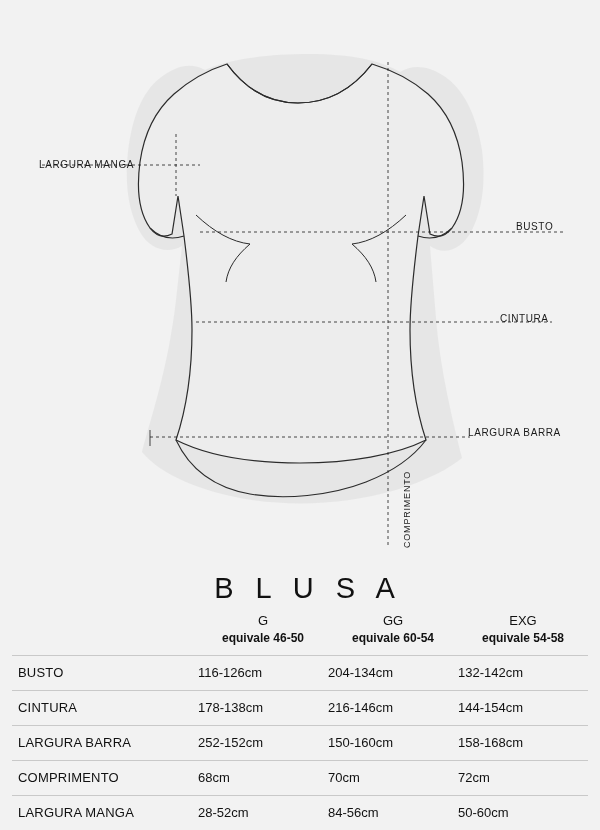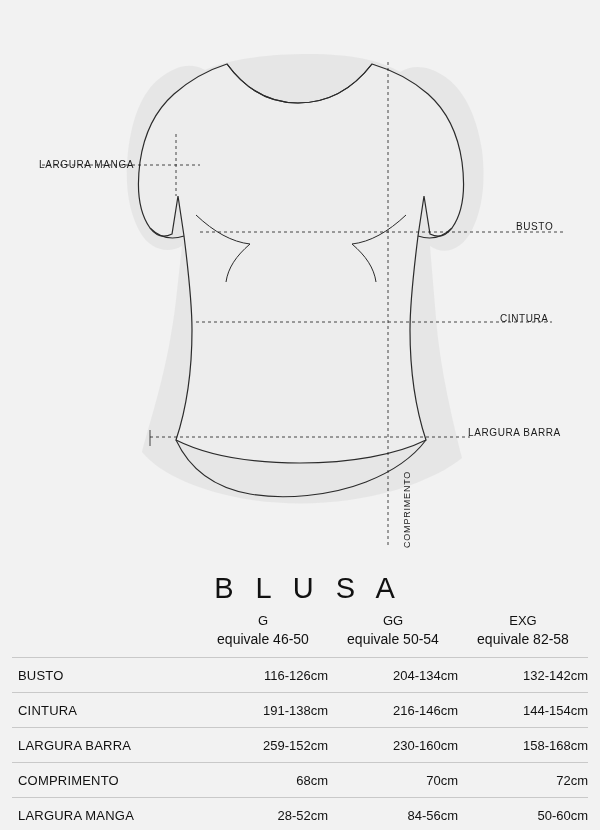--- a/index.html
+++ b/index.html
@@ -85,28 +85,29 @@
   }
   #size-table thead th.row-head {
     width: 186px;
   }
   #size-table thead th .sz {
     display: block;
     font-size: 13px;
   }
   #size-table thead th .eq {
     display: block;
-    font-size: 14px;
+    font-size: 12px;
+    font-weight: bold;
   }
   #size-table tbody tr {
     border-top: 1px solid #c9c9c9;
   }
   #size-table tbody td {
     height: 34px;
-    text-align: right;
+    text-align: left;
     font-size: 13px;
     color: #111;
   }
   #size-table tbody td.row-head {
     text-align: left;
     padding-left: 6px;
     letter-spacing: 0.2px;
   }
 </style>
 </head>
@@ -191,45 +192,45 @@
   <table id="size-table">
     <thead>
       <tr>
         <th class="row-head"></th>
         <th>
           <span class="sz">G</span>
           <span class="eq">equivale 46-50</span>
         </th>
         <th>
           <span class="sz">GG</span>
-          <span class="eq">equivale 50-54</span>
+          <span class="eq">equivale 60-54</span>
         </th>
         <th>
           <span class="sz">EXG</span>
-          <span class="eq">equivale 82-58</span>
+          <span class="eq">equivale 54-58</span>
         </th>
       </tr>
     </thead>
     <tbody>
       <tr>
         <td class="row-head">BUSTO</td>
         <td>116-126cm</td>
         <td>204-134cm</td>
         <td>132-142cm</td>
       </tr>
       <tr>
         <td class="row-head">CINTURA</td>
-        <td>191-138cm</td>
+        <td>178-138cm</td>
         <td>216-146cm</td>
         <td>144-154cm</td>
       </tr>
       <tr>
         <td class="row-head">LARGURA BARRA</td>
-        <td>259-152cm</td>
-        <td>230-160cm</td>
+        <td>252-152cm</td>
+        <td>150-160cm</td>
         <td>158-168cm</td>
       </tr>
       <tr>
         <td class="row-head">COMPRIMENTO</td>
         <td>68cm</td>
         <td>70cm</td>
         <td>72cm</td>
       </tr>
       <tr>
         <td class="row-head">LARGURA MANGA</td>

